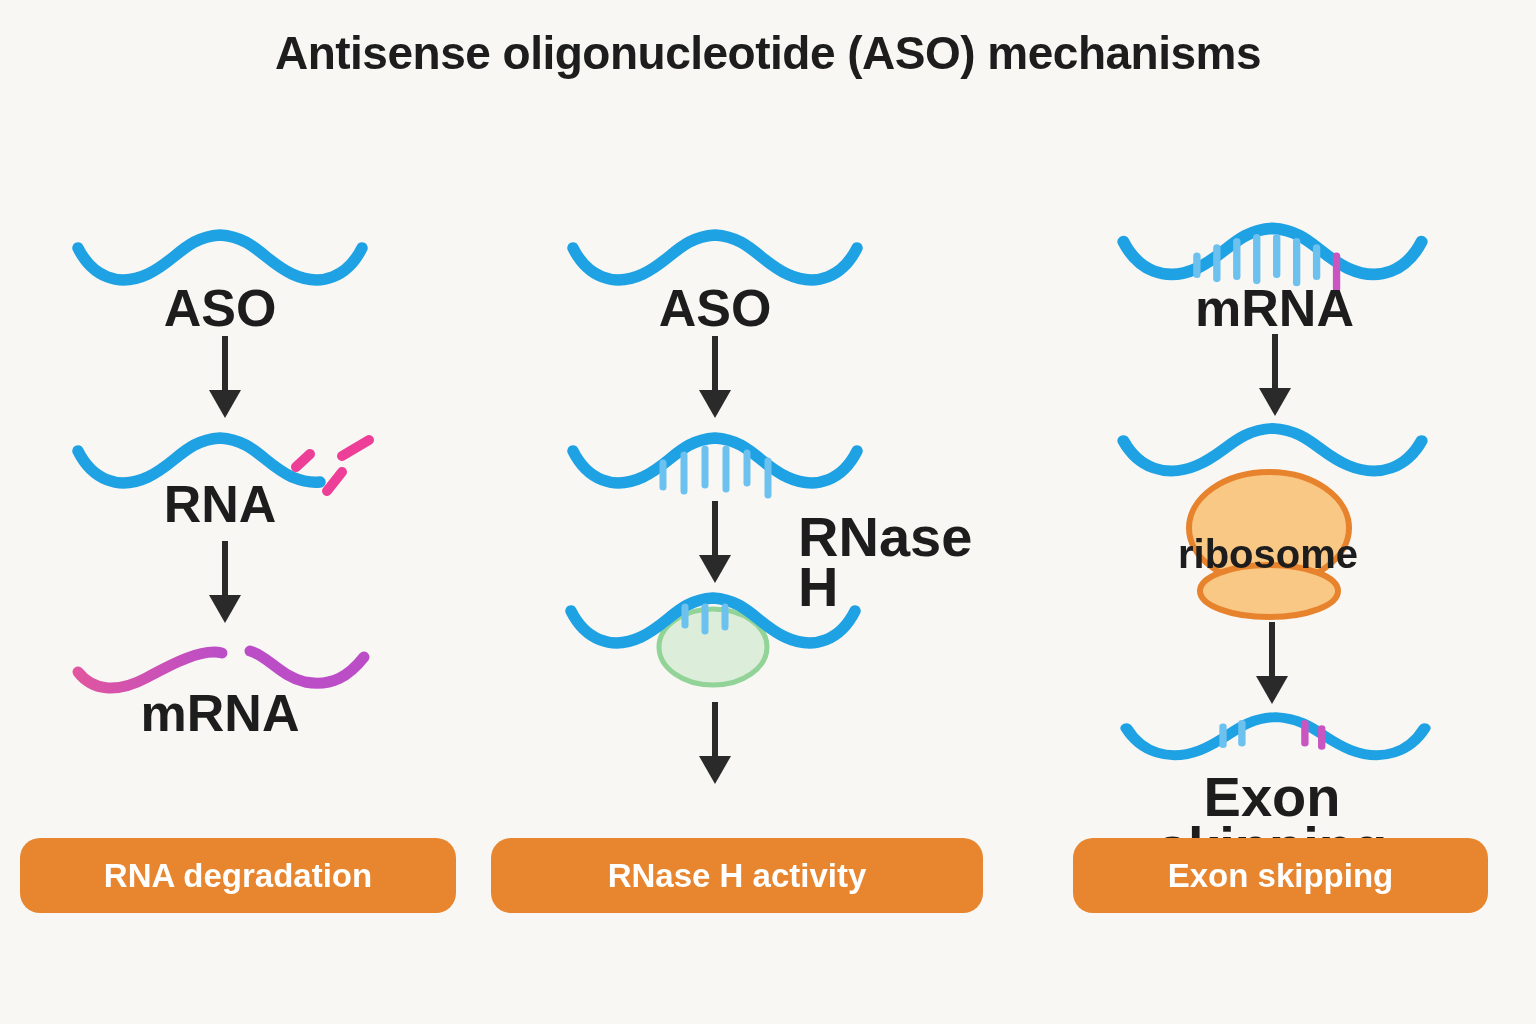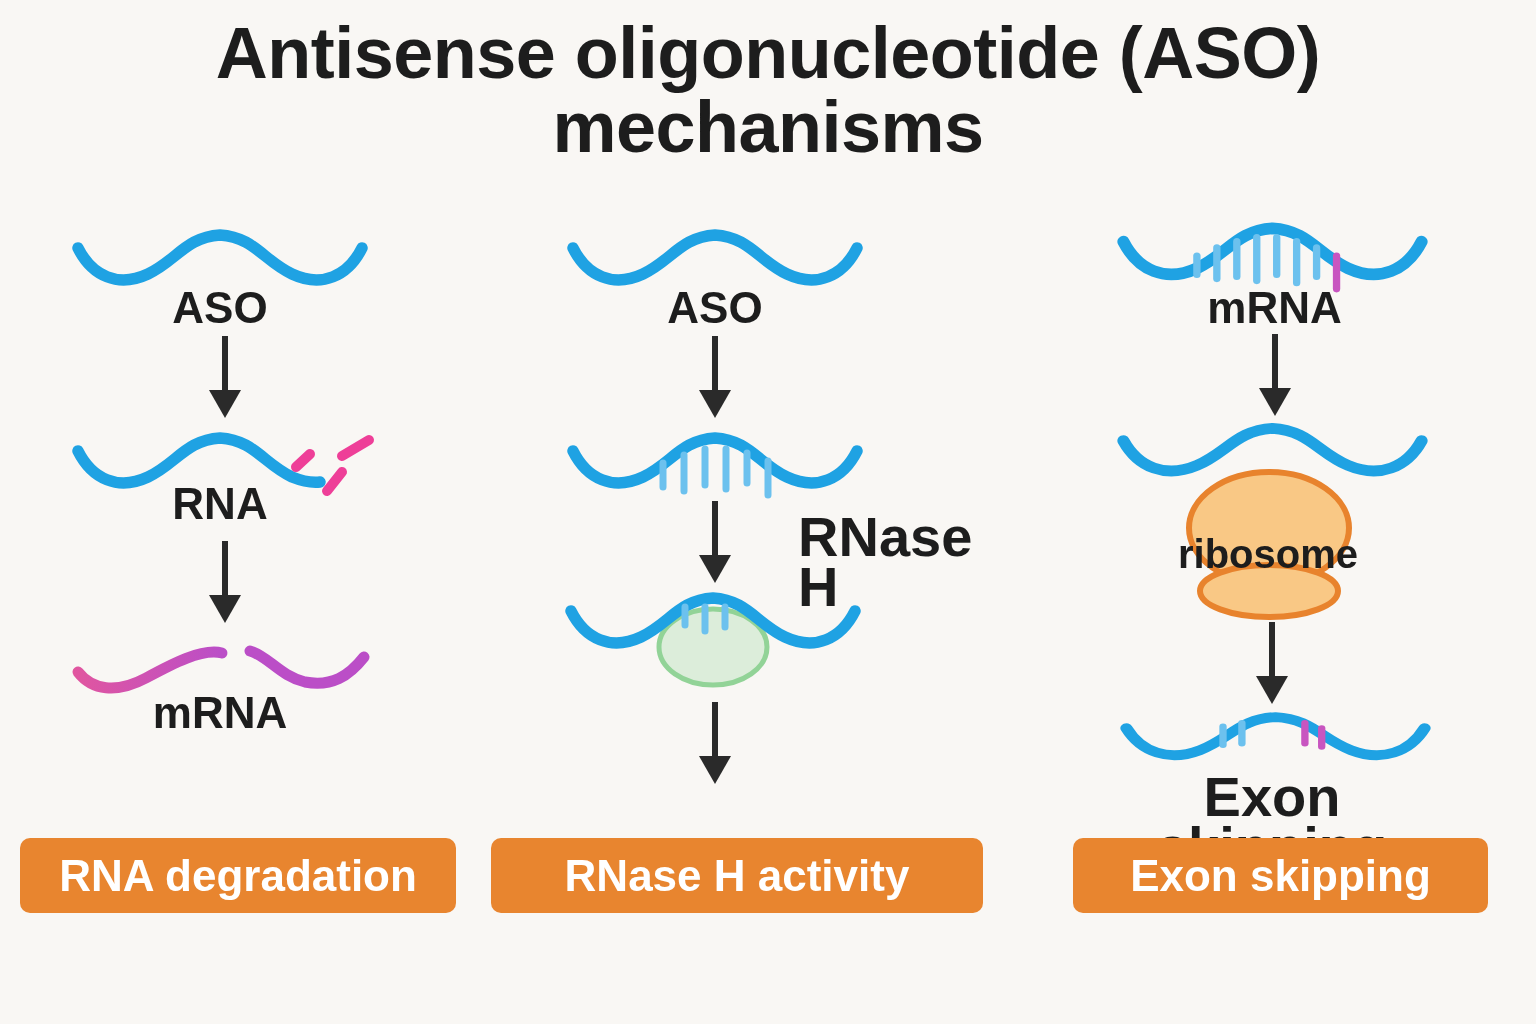--- a/index.html
+++ b/index.html
@@ -17,39 +17,39 @@
     --button-text:#FFFFFF;
     --arrow-black:#2A2A2A;
     --text-black:#1D1D1D;
     --background:#F9F7F4;
   }
   *{margin:0;padding:0;box-sizing:border-box;}
   html,body{width:1536px;height:1024px;overflow:hidden;}
   body{background:var(--background);font-family:"Liberation Sans",sans-serif;color:var(--text-black);}
   .canvas{position:relative;width:1536px;height:1024px;}
   .abs{position:absolute;}
-  .title{left:0;right:0;top:16px;text-align:center;font-size:72px;font-weight:700;line-height:74px;letter-spacing:-0.5px;color:var(--text-black);}
+  .title{left:0;right:0;top:16px;text-align:center;font-size:46px;font-weight:700;line-height:74px;letter-spacing:-0.5px;color:var(--text-black);}
   .title span{display:block;}
   .lbl{font-weight:700;color:var(--text-black);text-align:center;}
-  .lbl-44{font-size:44px;line-height:50px;}
+  .lbl-44{font-size:52px;line-height:50px;}
   .lbl-42{font-size:56px;line-height:50px;}
   .lbl-40{font-size:40px;line-height:48px;}
   .lbl-left{text-align:left;}
   svg{display:block;overflow:visible;}
   .strand-path{fill:none;stroke:var(--strand-blue);stroke-width:11.5;stroke-linecap:round;}
   .tick{stroke:var(--tick-blue);stroke-width:7;stroke-linecap:round;}
   .tick-magenta{stroke:var(--tick-magenta);}
   .pink-dash{stroke:var(--fragment-pink);stroke-width:10;stroke-linecap:round;fill:none;}
   .mrna-frag{stroke:url(#purpleGrad);stroke-width:11;stroke-linecap:round;fill:none;}
   .enzyme-ellipse{fill:var(--enzyme-green-fill);stroke:var(--enzyme-green-stroke);stroke-width:5;}
   .ribosome-shape{fill:var(--ribosome-fill);stroke:var(--ribosome-stroke);stroke-width:6;}
   .arrow-shape{fill:var(--arrow-black);}
-  .pill{background:var(--button-orange);color:var(--button-text);border-radius:10px;
+  .pill{background:var(--button-orange);color:var(--button-text);border-radius:20px;
         display:flex;align-items:center;justify-content:center;
-        font-size:44px;font-weight:700;}
+        font-size:33px;font-weight:700;}
 </style>
 </head>
 <body>
 
 <div class="canvas">
 
   <h1 class="abs title">
     <span>Antisense oligonucleotide (ASO) mechanisms</span>
   </h1>
 

